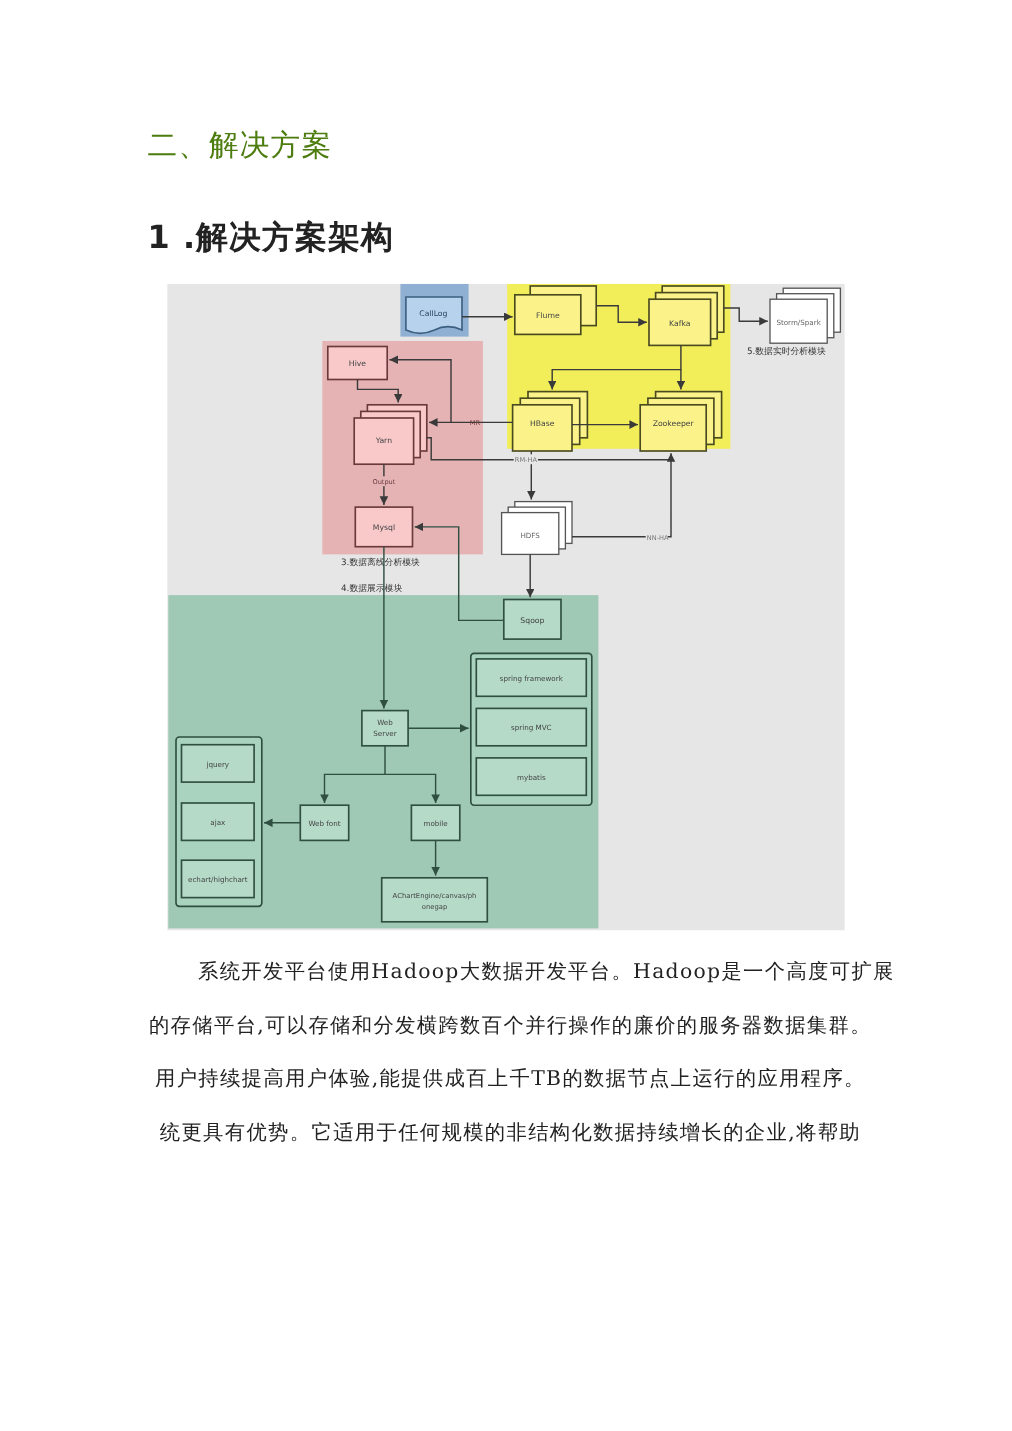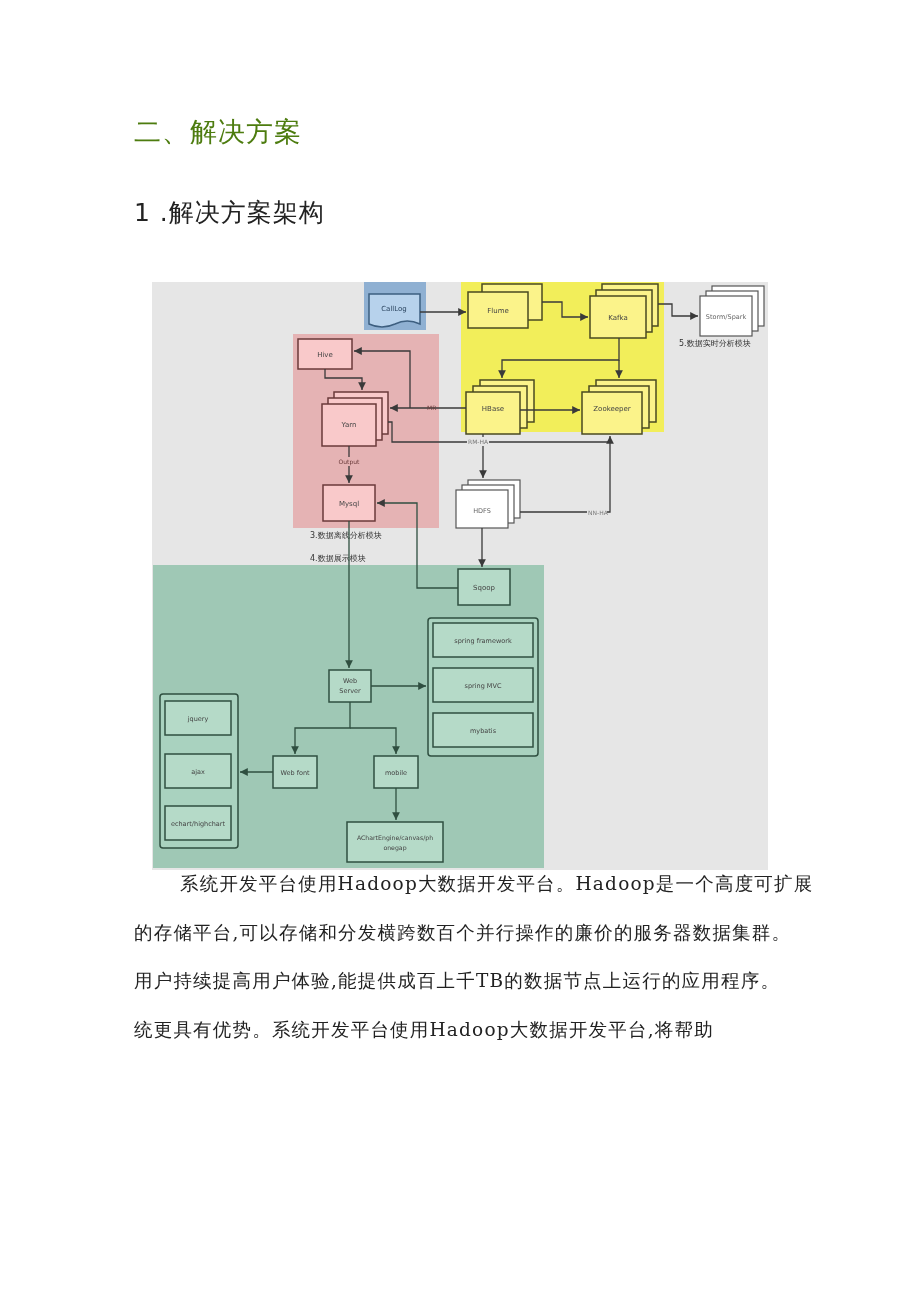--- a/index.html
+++ b/index.html
@@ -1,27 +1,27 @@
 <!DOCTYPE html>
 <html><head>
 <meta charset="utf-8">
 <style>
   html, body { margin:0; padding:0; background:#ffffff; }
   body { width:920px; height:1301px; position:relative; overflow:hidden;
          font-family:"DejaVu Serif", "Liberation Serif", serif; color:#1a1a1a; }
   .h1 { position:absolute; left:134px; top:114px; font-size:27px; letter-spacing:1px;
         font-family:"DejaVu Sans", "Liberation Sans", sans-serif; font-weight:normal; margin:0; color:#4d7c0f; }
-  .h2 { position:absolute; left:134px; top:196px; font-size:25px; letter-spacing:1px;
-        font-family:"DejaVu Sans", "Liberation Sans", sans-serif; font-weight:normal; margin:0; color:#222; }
-  .figure { position:absolute; left:152px; top:258px; width:736px; height:588px;margin-top:24px; }
+  .h2 { position:absolute; left:134px; top:196px; font-size:29px; letter-spacing:1px;
+        font-family:"DejaVu Sans", "Liberation Sans", sans-serif; font-weight:bold; margin:0; color:#222; }
+  .figure { position:absolute; left:152px; top:258px; width:736px; height:588px; }
   .figure svg { display:block; }
   .para { position:absolute; left:134px; top:860px; width:660px; margin:0;
           font-size:18.5px; line-height:48.5px; letter-spacing:1.2px; color:#222;
           font-family:"DejaVu Serif", "Liberation Serif", serif; }
-  .para .line { display:block; white-space:nowrap; }
+  .para .line { display:block; white-space:nowrap;text-align:center; }
   .para .indent { padding-left:46px; }
   svg text { font-family:"DejaVu Sans", "Liberation Sans", sans-serif; }
 </style>
 </head>
 <body>
 
 <h1 class="h1">二、解决方案</h1>
 <h2 class="h2">1 .解决方案架构</h2>
 
 <div class="figure">
@@ -207,14 +207,14 @@
   <text x="436" y="233" font-size="6" fill="#777">NN-HA</text>
   <rect x="184" y="175" width="26" height="9" fill="#e5b3b4"></rect>
   <text x="197" y="182" font-size="6" text-anchor="middle" fill="#6a3a3a">Output</text>
 </svg>
 </div>
 
 <div class="para">
   <span class="line indent">系统开发平台使用Hadoop大数据开发平台。Hadoop是一个高度可扩展</span>
   <span class="line">的存储平台,可以存储和分发横跨数百个并行操作的廉价的服务器数据集群。</span>
   <span class="line">用户持续提高用户体验,能提供成百上千TB的数据节点上运行的应用程序。</span>
-  <span class="line">统更具有优势。系统开发平台使用Hadoop大数据开发平台,将帮助</span>
+  <span class="line">统更具有优势。它适用于任何规模的非结构化数据持续增长的企业,将帮助</span>
 </div>
 
 </body></html>

